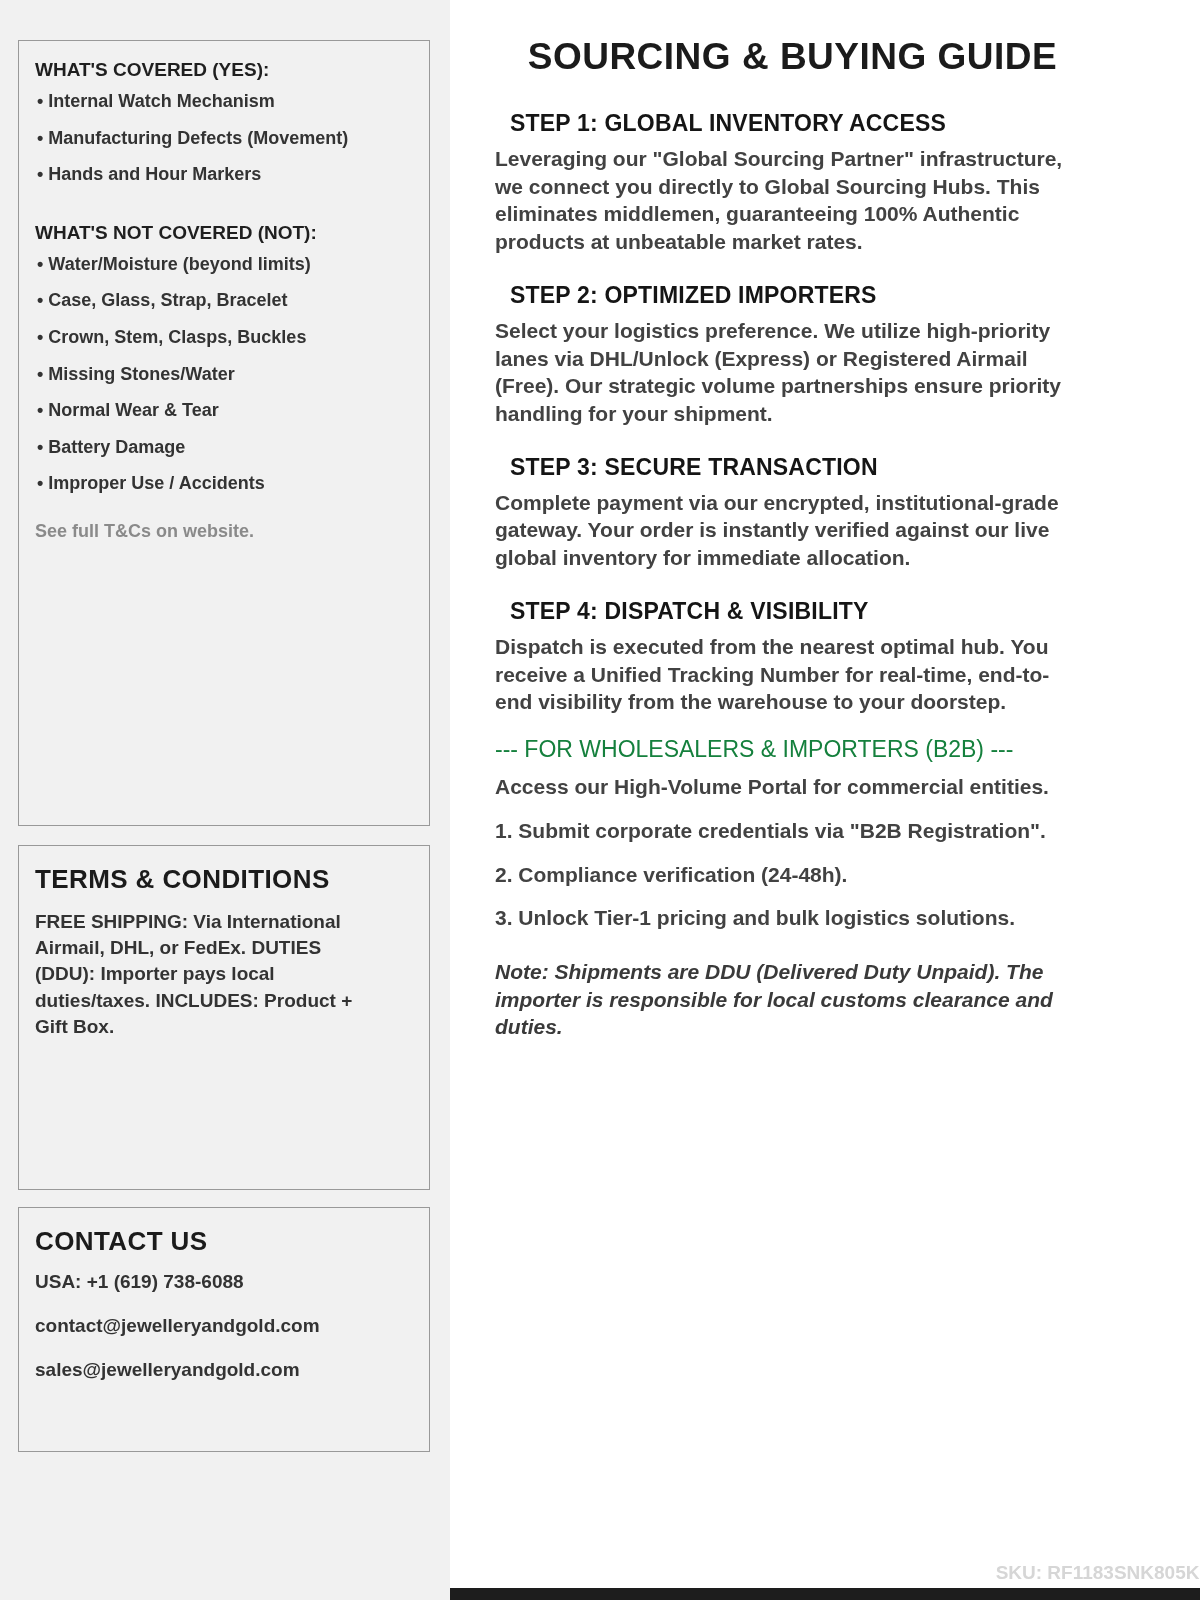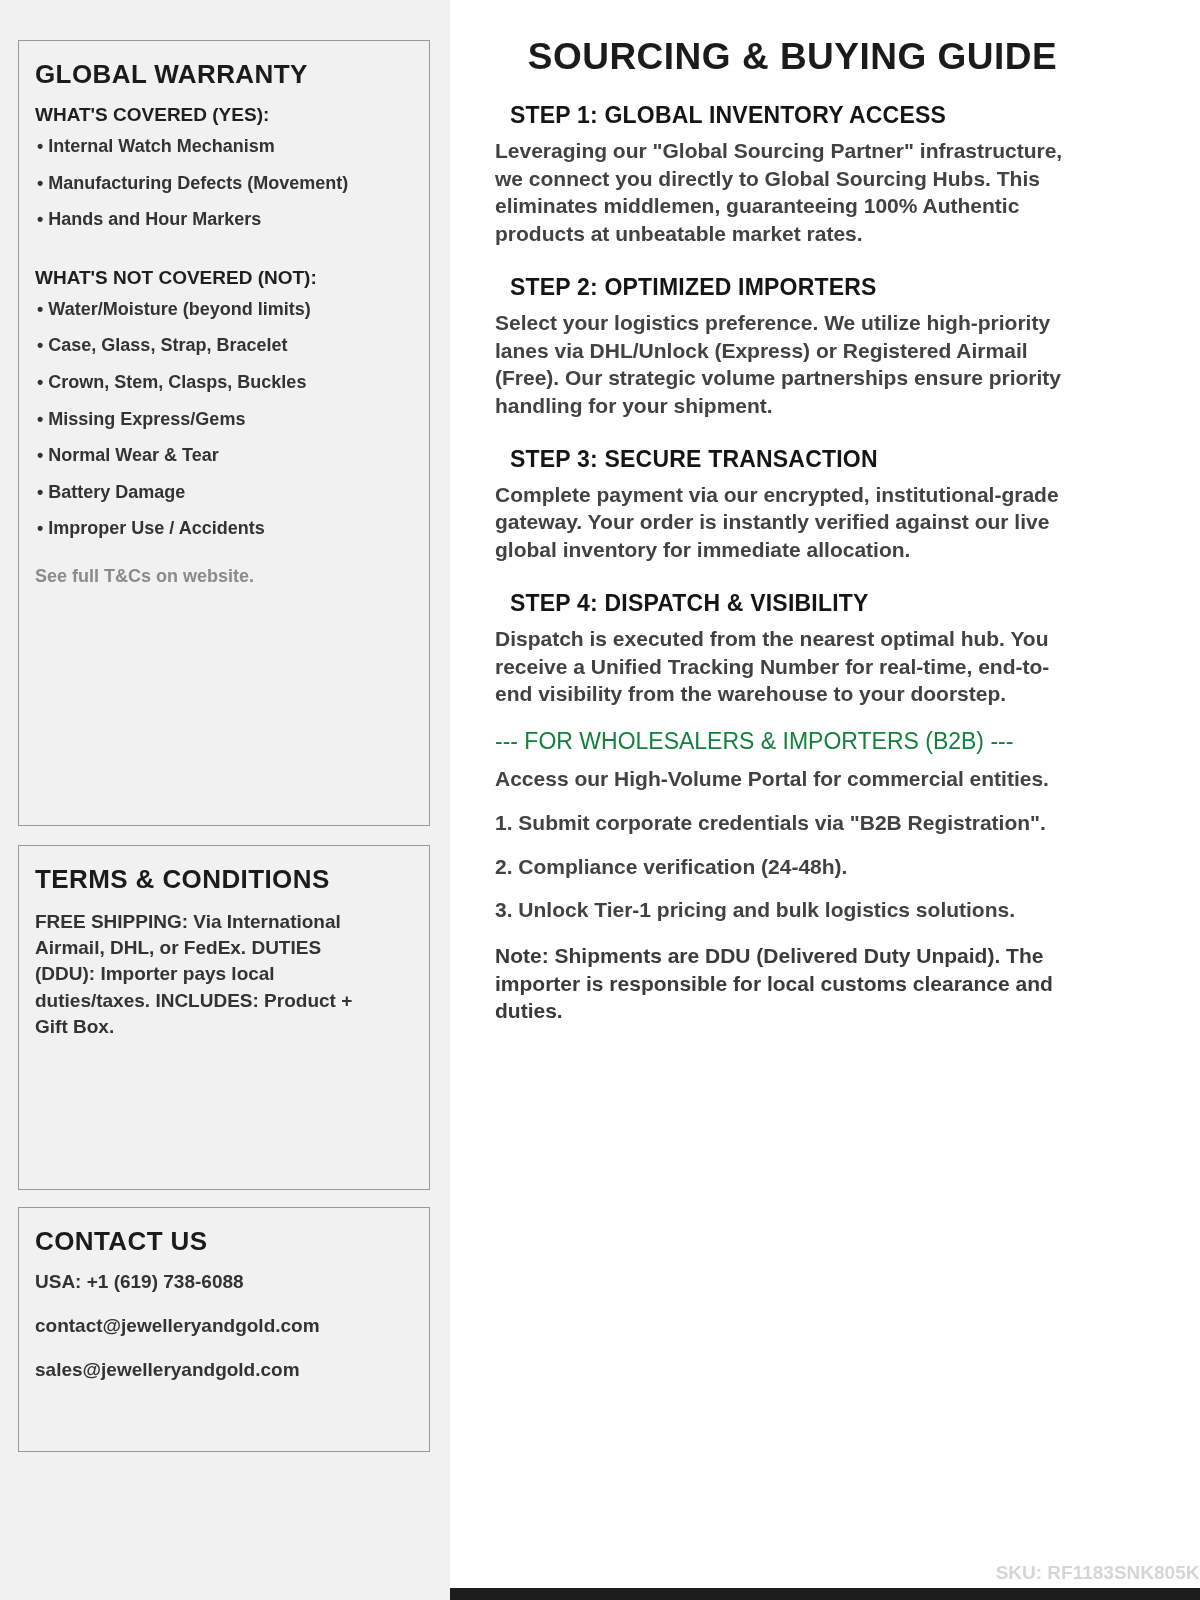--- a/index.html
+++ b/index.html
@@ -44,68 +44,67 @@
     font-size: 19px; font-weight: bold; color: #333; margin-bottom: 22px;
   }
 
   
   .main {
     position: relative; flex: 1; height: 1600px; background: #ffffff;
     padding: 36px 110px 0 45px; overflow: hidden;
   }
   .main-title {
     font-size: 37px; font-weight: bold; color: #1b1b1b;
-    text-align: center; letter-spacing: 0.5px; margin-bottom: 24px;
+    text-align: center; letter-spacing: 0.5px; margin-bottom: 32px;
   }
   .step-heading {
     font-size: 23px; font-weight: bold; color: #151515;
     margin: 26px 0 8px 15px; letter-spacing: 0.2px;
   }
   .step-body {
     font-size: 21px; font-weight: bold; color: #424242;
     line-height: 1.32; max-width: 590px;
   }
   .b2b-heading {
     font-size: 23px; font-weight: normal; color: #15803d;
     margin: 20px 0 10px 0;
   }
   .b2b-item { margin: 16px 0 0 0; }
-  .b2b-note { margin-top: 18px; color: #3a3a3a; }
+  .b2b-note { margin-top: 26px; color: #3a3a3a; font-style: italic; }
   .sku {
     position: absolute; bottom: 16px; right: -10px;
     font-size: 19px; font-weight: bold; color: #d6d6d6; white-space: nowrap;
   }
   .bottom-bar {
     position: absolute; left: 0; right: 0; bottom: 0;
     height: 12px; background: #1d1d1d;
   }
 </style>
 </head>
 <body>
 
 <div class="page">
 
   <aside class="sidebar">
 
     <section class="side-box box-warranty">
-      <h2 class="box-title">GLOBAL WARRANTY</h2>
 
       <h3 class="sub-heading" style="margin-top:0;">WHAT'S COVERED (YES):</h3>
       <ul class="bullet-list">
         <li>Internal Watch Mechanism</li>
         <li>Manufacturing Defects (Movement)</li>
         <li>Hands and Hour Markers</li>
       </ul>
 
       <h3 class="sub-heading" style="margin-top:36px;">WHAT'S NOT COVERED (NOT):</h3>
       <ul class="bullet-list">
         <li>Water/Moisture (beyond limits)</li>
         <li>Case, Glass, Strap, Bracelet</li>
         <li>Crown, Stem, Clasps, Buckles</li>
-        <li>Missing Express/Gems</li>
+        <li>Missing Stones/Water</li>
         <li>Normal Wear &amp; Tear</li>
         <li>Battery Damage</li>
         <li>Improper Use / Accidents</li>
       </ul>
 
       <p class="footnote">See full T&amp;Cs on website.</p>
     </section>
 
     <section class="side-box box-terms">
       <h2 class="box-title">TERMS &amp; CONDITIONS</h2>

